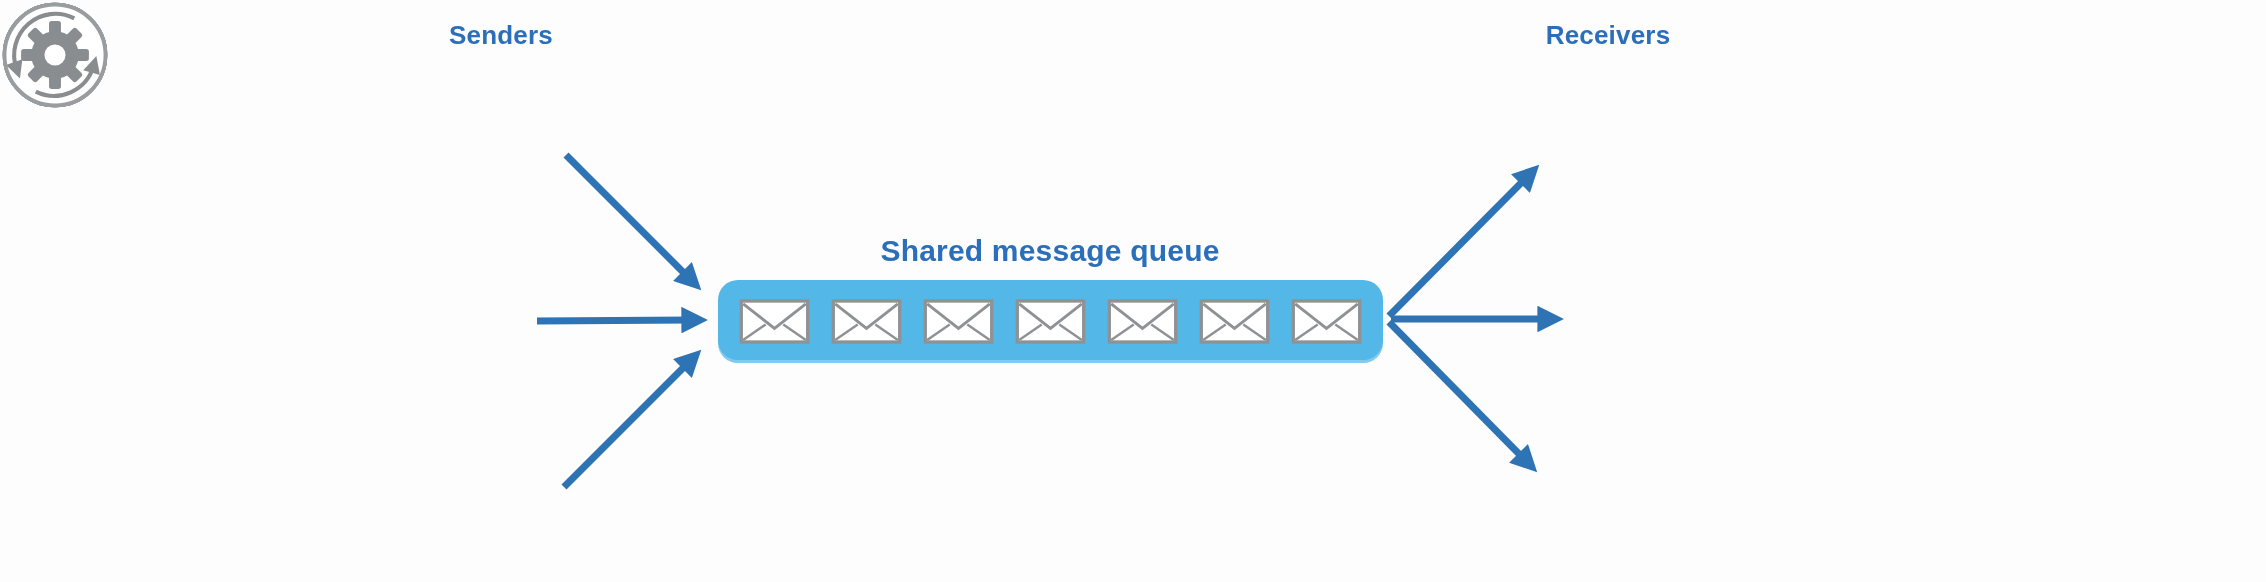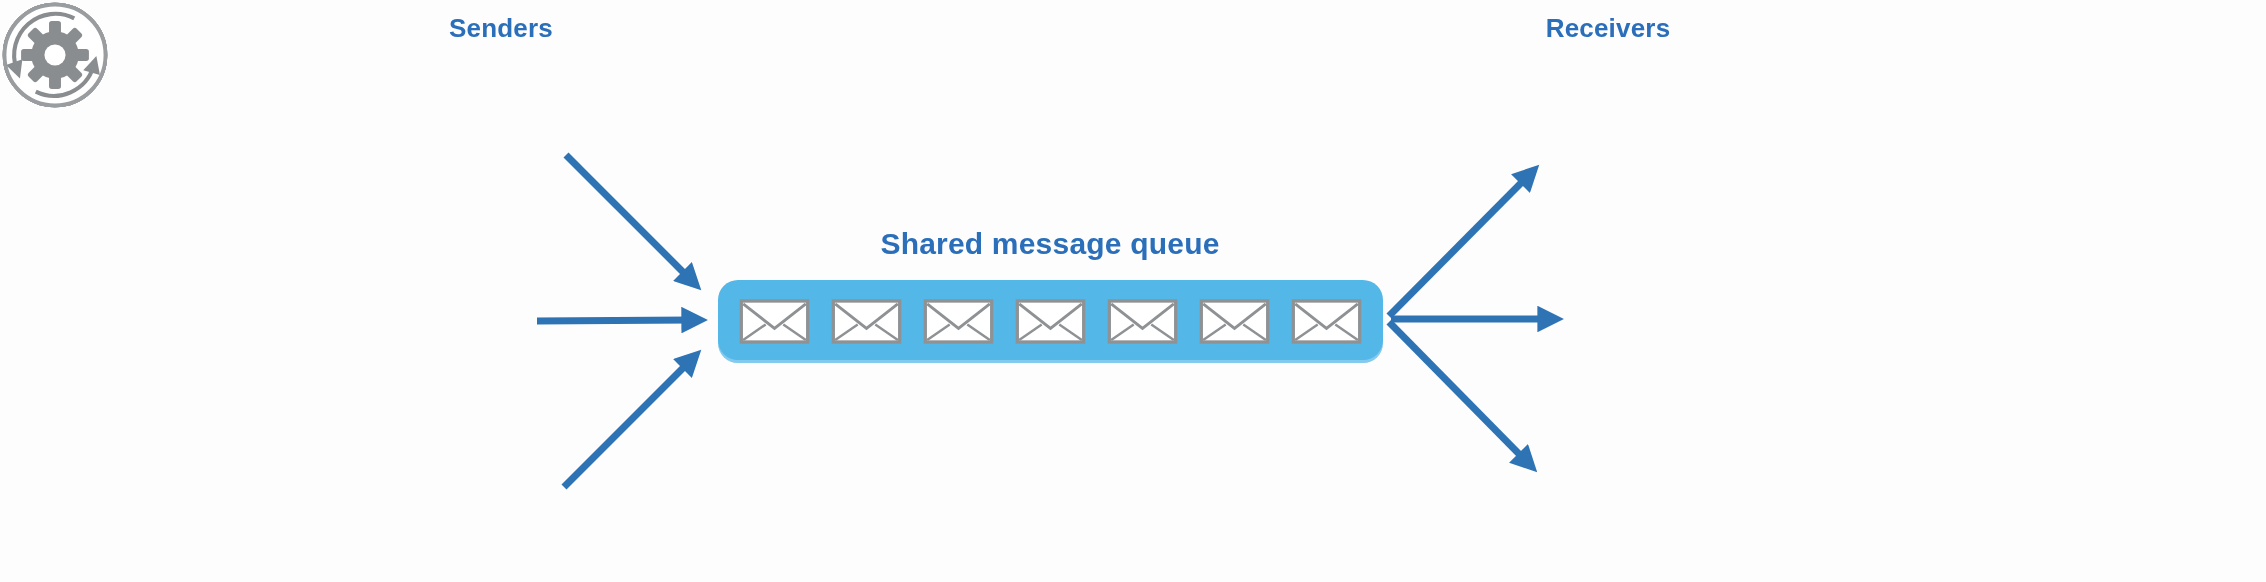--- a/index.html
+++ b/index.html
@@ -13,20 +13,21 @@
     overflow: hidden;
   }
 
   .dlabel {
     position: absolute;
     color: #2b6fba;
     font-weight: 700;
     text-align: center;
     letter-spacing: 0.2px;
     white-space: nowrap;
+    margin-top: 7px;
   }
   .dlabel.senders   { left: 401px;  top: 13px;  width: 200px; font-size: 26px; }
   .dlabel.receivers { left: 1508px; top: 13px;  width: 200px; font-size: 26px; }
   .dlabel.queue     { left: 850px;  top: 227px; width: 400px; font-size: 30px; }
 
   .queue-box {
     position: absolute;
     left: 718px; top: 280px;
     width: 665px; height: 83px;
     background: #53b7e8;

